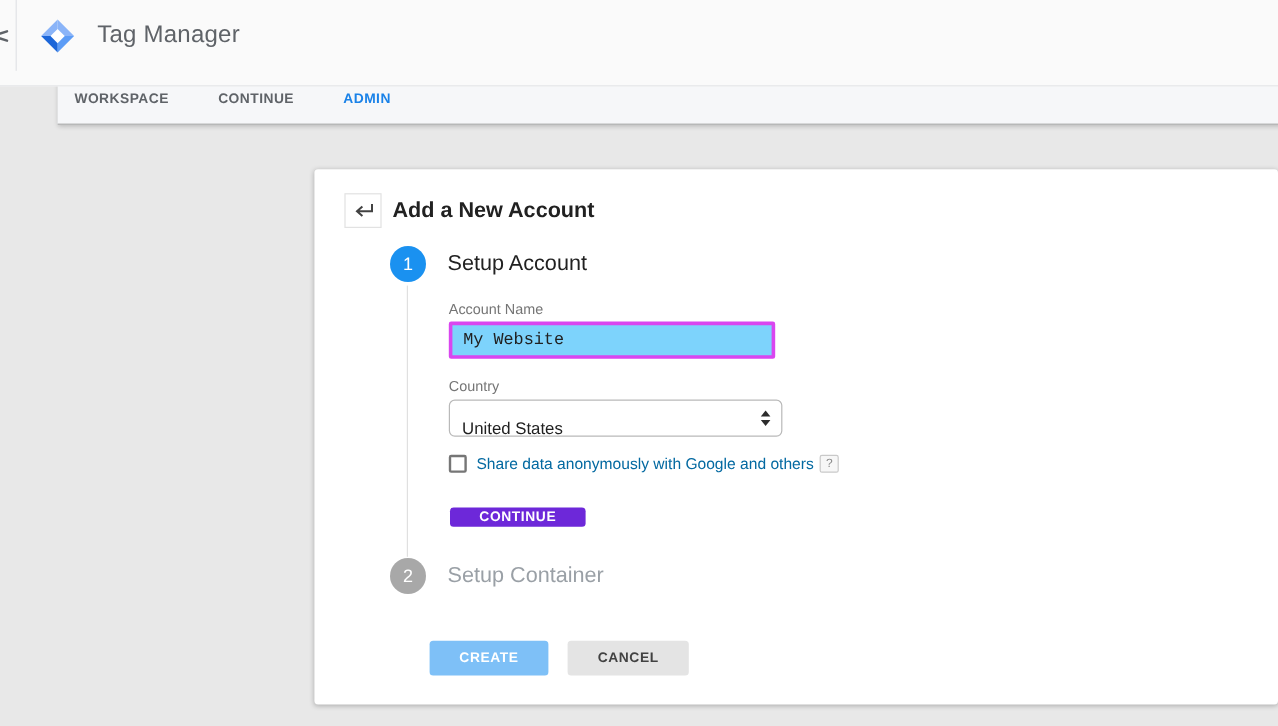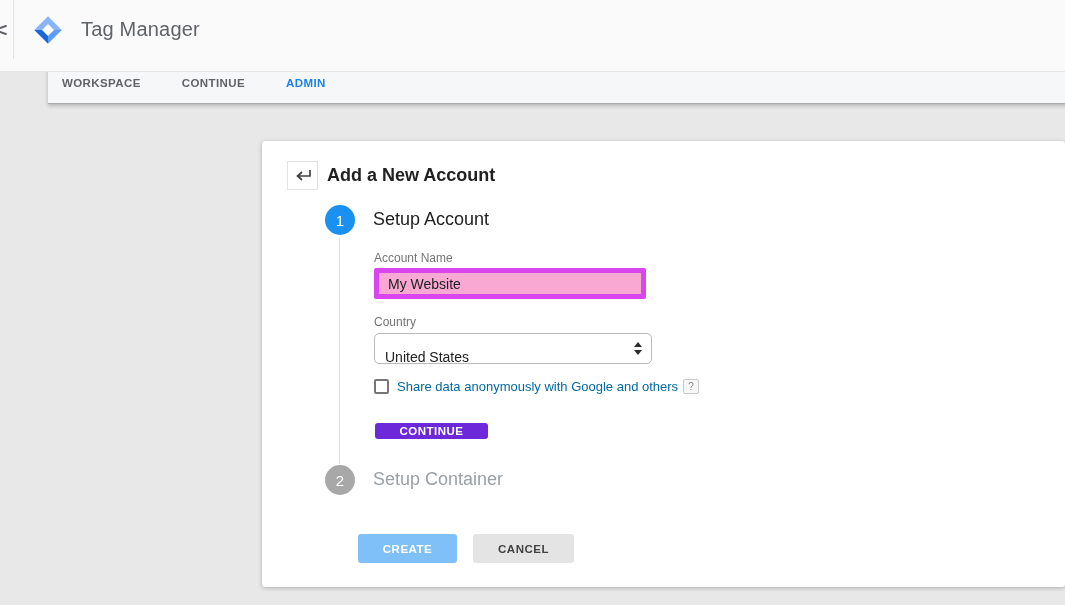--- a/index.html
+++ b/index.html
@@ -63,23 +63,23 @@
   .step2 { top:324px; background:#a8a8a8; }
   .step-title { position:absolute; left:111px; font-size:18px; }
   .step1t { top:68px; color:#212121; }
   .step2t { top:328px; color:#9aa0a6; }
 
   
   .field-label { position:absolute; left:112px; font-size:12px; color:#757575; }
   .l1 { top:110px; } .l2 { top:174px; }
   .text-input {
     position:absolute; left:112px; top:127px; width:272px; height:31px;
-    border:5px solid #d946ef; border-radius:2px; background:#f9a8d4;
+    border:3px solid #d946ef; border-radius:2px; background:#7dd3fc;
     padding:0 9px; font-size:14px; color:#212121;
-    font-family:Liberation Sans, sans-serif; outline:none;
+    font-family:Liberation Mono, monospace; outline:none;
   }
   .select {
     position:absolute; left:112px; top:192px; width:278px; height:31px;
     border:1px solid #b9b9b9; border-radius:5px; background:#fff;
     display:flex; align-items:center; padding:0 9px 0 10px;
     font-size:14px; color:#212121; cursor:pointer;
   }
   .select .sel-value { flex:1;margin-top:16px; }
   .sel-arrows { display:flex; flex-direction:column; align-items:center; }
   .sel-arrows .up { width:0; height:0; border-left:4px solid transparent; border-right:4px solid transparent; border-bottom:5px solid #2c2c2c; margin-bottom:3px; }

